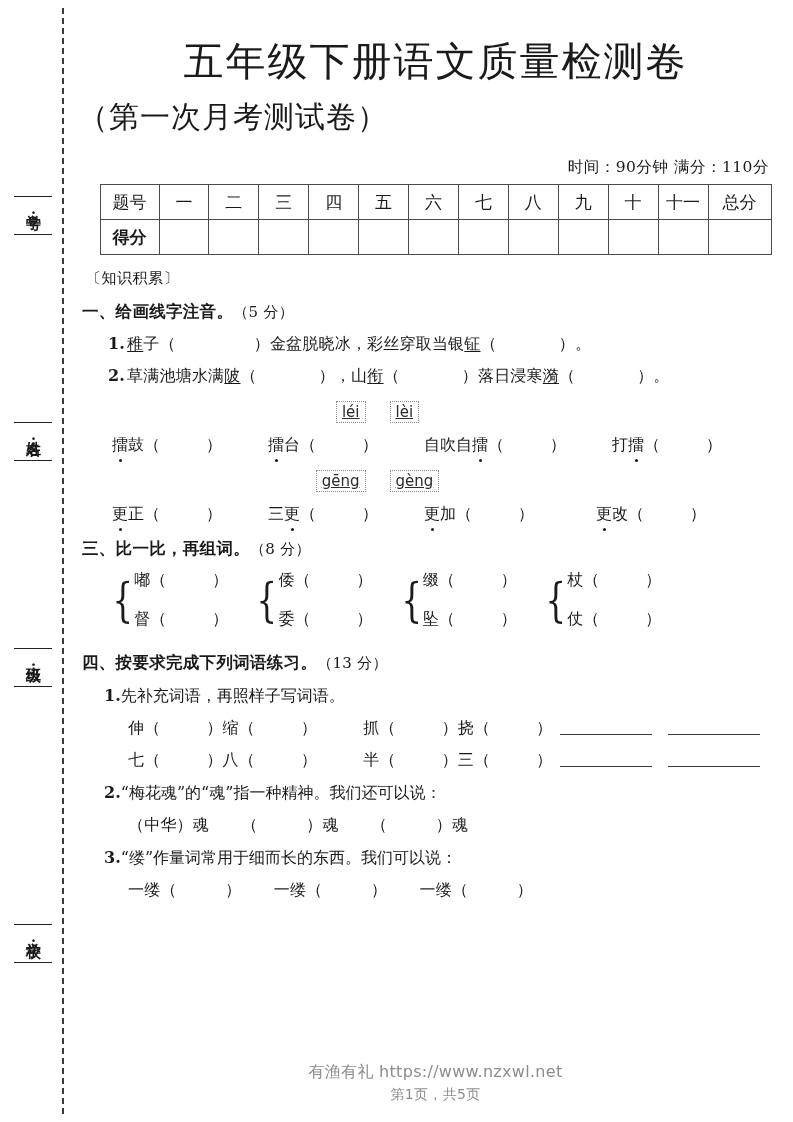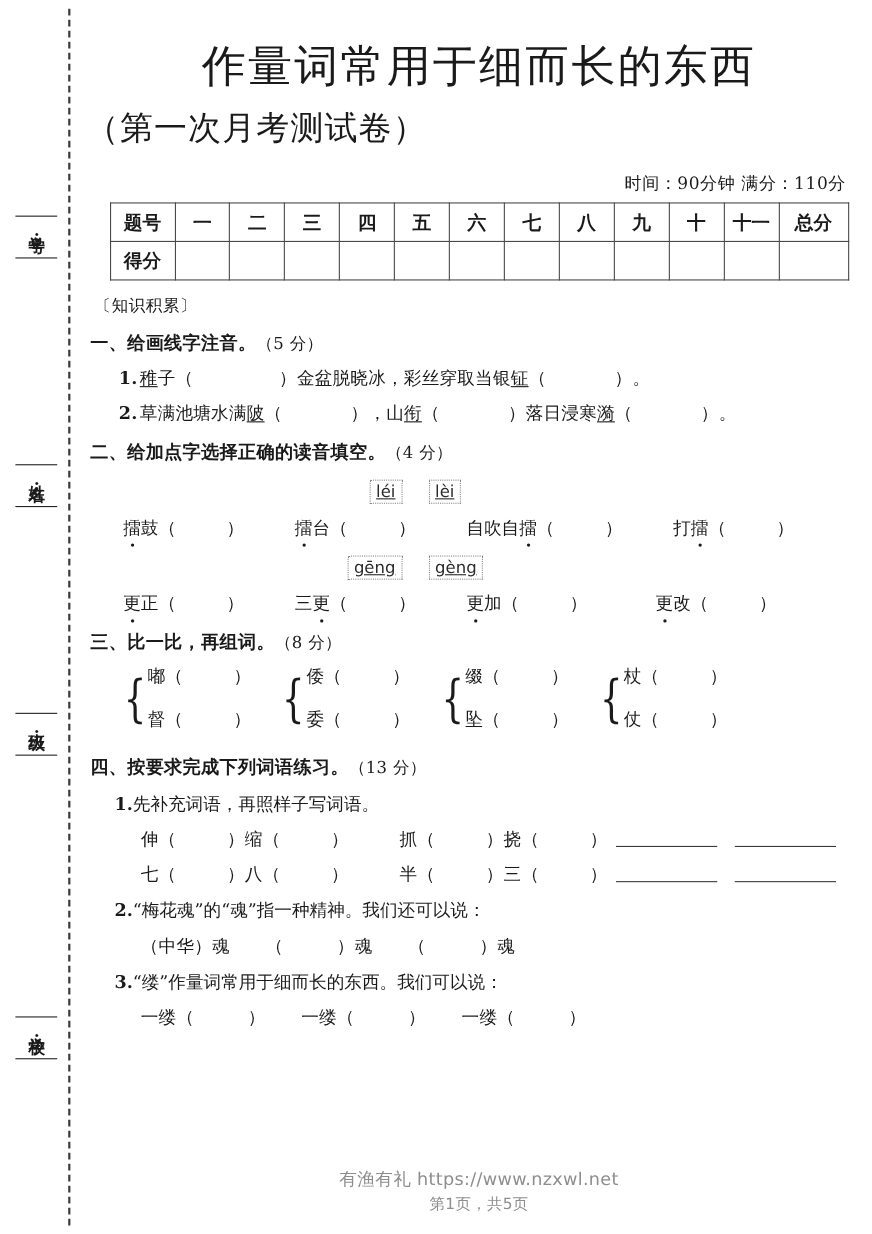--- a/index.html
+++ b/index.html
@@ -92,21 +92,21 @@
     border-collapse: collapse;
     width: 672px;
     table-layout: fixed;
   }
   #score-table td {
     border: 1px solid #4a4a4a;
     height: 34px;
     text-align: center;
     vertical-align: middle;
     font-size: 17px;
-    font-weight: 700;
+    font-weight: 400;
     padding: 0;
   }
   #score-table td.head-label { width: 58px; }
   #score-table td.total { width: 62px; }
   #score-table tr.blank td { height: 34px; font-weight: 700; text-align: center; }
 
   
   #content { margin-top: 14px; padding-left: 4px; }
 
   .bracket-head {
@@ -248,21 +248,21 @@
 
   <div class="margin-field" style="top:924px">
     <div class="margin-rule top"></div>
     <span class="margin-label">学校:</span>
     <div class="margin-rule"></div>
   </div>
 </div>
 
 <div id="page">
 
-  <div id="title-main">作量词常用于细而长的东西</div>
+  <div id="title-main">五年级下册语文质量检测卷</div>
   <div id="title-sub">（第一次月考测试卷）</div>
   <div id="exam-meta">时间：90分钟  满分：110分</div>
 
   <div id="score-table-wrap">
     <table id="score-table">
       <tbody>
           <tr>
         <td class="head-label">题号</td>
         <td>一</td>
         <td>二</td>
@@ -305,23 +305,20 @@
     </div>
 
     <div class="q-line">
       <span class="q-num">1.</span><span class="u">稚</span><span>子（</span><span class="gap-l"></span><span>）金盆脱晓冰，彩丝穿取当银</span><span class="u">钲</span><span>（</span><span class="gap-m"></span><span>）。</span>
     </div>
 
     <div class="q-line">
       <span class="q-num">2.</span><span>草满池塘水满</span><span class="u">陂</span><span>（</span><span class="gap-m"></span><span>），山</span><span class="u">衔</span><span>（</span><span class="gap-m"></span><span>）落日浸寒</span><span class="u">漪</span><span>（</span><span class="gap-m"></span><span>）。</span>
     </div>
 
-    <div class="sec-title">
-      <span>二、给加点字选择正确的读音填空。</span><span class="pts">（4 分）</span>
-    </div>
 
     <div class="pinyin-row">
       <span class="pinyin-box">léi</span><span class="pinyin-box">lèi</span>
     </div>
 
     <div class="word-row">
       <span class="word-cell"><span class="dot">擂</span><span>鼓（</span><span class="gap-s"></span><span>）</span></span><span class="gap-s"></span><span class="word-cell"><span class="dot">擂</span><span>台（</span><span class="gap-s"></span><span>）</span></span><span class="gap-s"></span><span class="word-cell"><span>自吹自</span><span class="dot">擂</span><span>（</span><span class="gap-s"></span><span>）</span></span><span class="gap-s"></span><span class="word-cell"><span>打</span><span class="dot">擂</span><span>（</span><span class="gap-s"></span><span>）</span></span>
     </div>
 
     <div class="pinyin-row">

